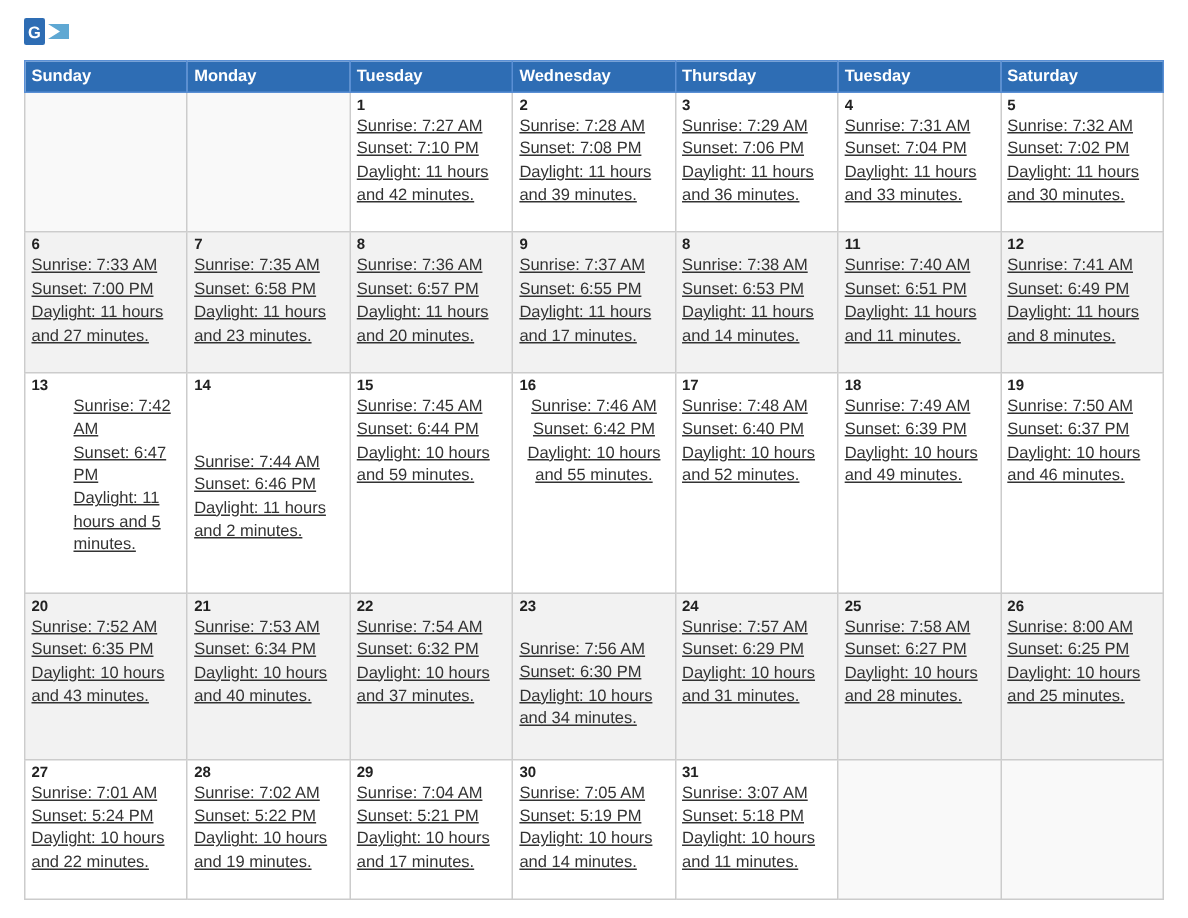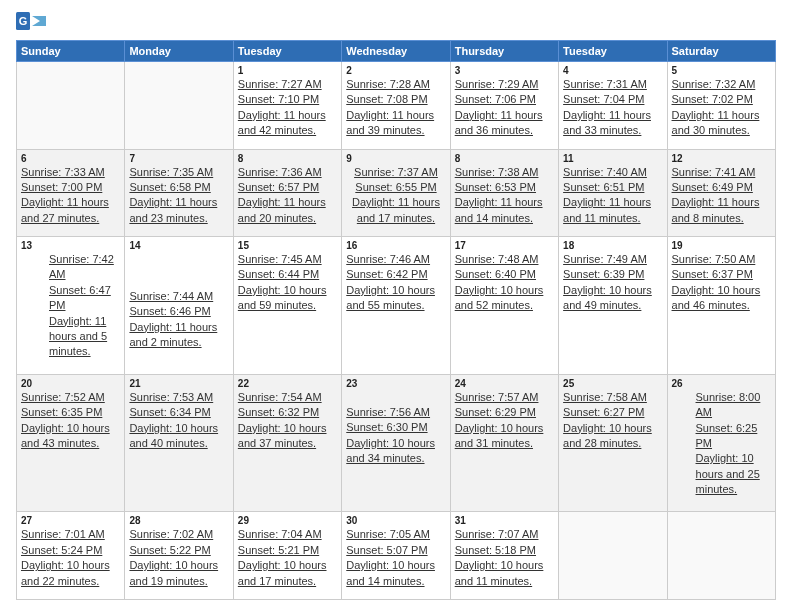--- a/index.html
+++ b/index.html
@@ -173,21 +173,21 @@
 Daylight: 11 hours and 23 minutes.</div>
           </td>
           <td>
             <div class="day-num">8</div>
             <div class="day-detail" style="white-space: pre-line;">Sunrise: 7:36 AM
 Sunset: 6:57 PM
 Daylight: 11 hours and 20 minutes.</div>
           </td>
           <td>
             <div class="day-num">9</div>
-            <div class="day-detail" style="white-space: pre-line; text-align: center;">Sunrise: 7:37 AM
+            <div class="day-detail" style="white-space: pre-line;">Sunrise: 7:37 AM
 Sunset: 6:55 PM
 Daylight: 11 hours and 17 minutes.</div>
           </td>
           <td>
             <div class="day-num">8</div>
             <div class="day-detail" style="white-space: pre-line;">Sunrise: 7:38 AM
 Sunset: 6:53 PM
 Daylight: 11 hours and 14 minutes.</div>
           </td>
           <td>
@@ -217,21 +217,21 @@
 Daylight: 11 hours and 2 minutes.</div>
           </td>
           <td>
             <div class="day-num">15</div>
             <div class="day-detail" style="white-space: pre-line;">Sunrise: 7:45 AM
 Sunset: 6:44 PM
 Daylight: 10 hours and 59 minutes.</div>
           </td>
           <td>
             <div class="day-num">16</div>
-            <div class="day-detail" style="white-space: pre-line;">Sunrise: 7:46 AM
+            <div class="day-detail" style="white-space: pre-line; text-align: center;">Sunrise: 7:46 AM
 Sunset: 6:42 PM
 Daylight: 10 hours and 55 minutes.</div>
           </td>
           <td>
             <div class="day-num">17</div>
             <div class="day-detail" style="white-space: pre-line;">Sunrise: 7:48 AM
 Sunset: 6:40 PM
 Daylight: 10 hours and 52 minutes.</div>
           </td>
           <td>
@@ -279,21 +279,21 @@
 Daylight: 10 hours and 31 minutes.</div>
           </td>
           <td>
             <div class="day-num">25</div>
             <div class="day-detail" style="white-space: pre-line;">Sunrise: 7:58 AM
 Sunset: 6:27 PM
 Daylight: 10 hours and 28 minutes.</div>
           </td>
           <td>
             <div class="day-num">26</div>
-            <div class="day-detail" style="white-space: pre-line; margin-left: 24px;">Sunrise: 8:00 AM
+            <div class="day-detail" style="white-space: pre-line;">Sunrise: 8:00 AM
 Sunset: 6:25 PM
 Daylight: 10 hours and 25 minutes.</div>
           </td>
         </tr>
         <tr>
           <td>
             <div class="day-num">27</div>
             <div class="day-detail" style="white-space: pre-line;">Sunrise: 7:01 AM
 Sunset: 5:24 PM
 Daylight: 10 hours and 22 minutes.</div>
@@ -306,26 +306,26 @@
           </td>
           <td>
             <div class="day-num">29</div>
             <div class="day-detail" style="white-space: pre-line;">Sunrise: 7:04 AM
 Sunset: 5:21 PM
 Daylight: 10 hours and 17 minutes.</div>
           </td>
           <td>
             <div class="day-num">30</div>
             <div class="day-detail" style="white-space: pre-line;">Sunrise: 7:05 AM
-Sunset: 5:07 PM
+Sunset: 5:19 PM
 Daylight: 10 hours and 14 minutes.</div>
           </td>
           <td>
             <div class="day-num">31</div>
-            <div class="day-detail" style="white-space: pre-line;">Sunrise: 7:07 AM
+            <div class="day-detail" style="white-space: pre-line;">Sunrise: 3:07 AM
 Sunset: 5:18 PM
 Daylight: 10 hours and 11 minutes.</div>
           </td>
           <td class="empty"></td>
           <td class="empty"></td>
         </tr>
       </tbody>
   </table>
 </div>
 

